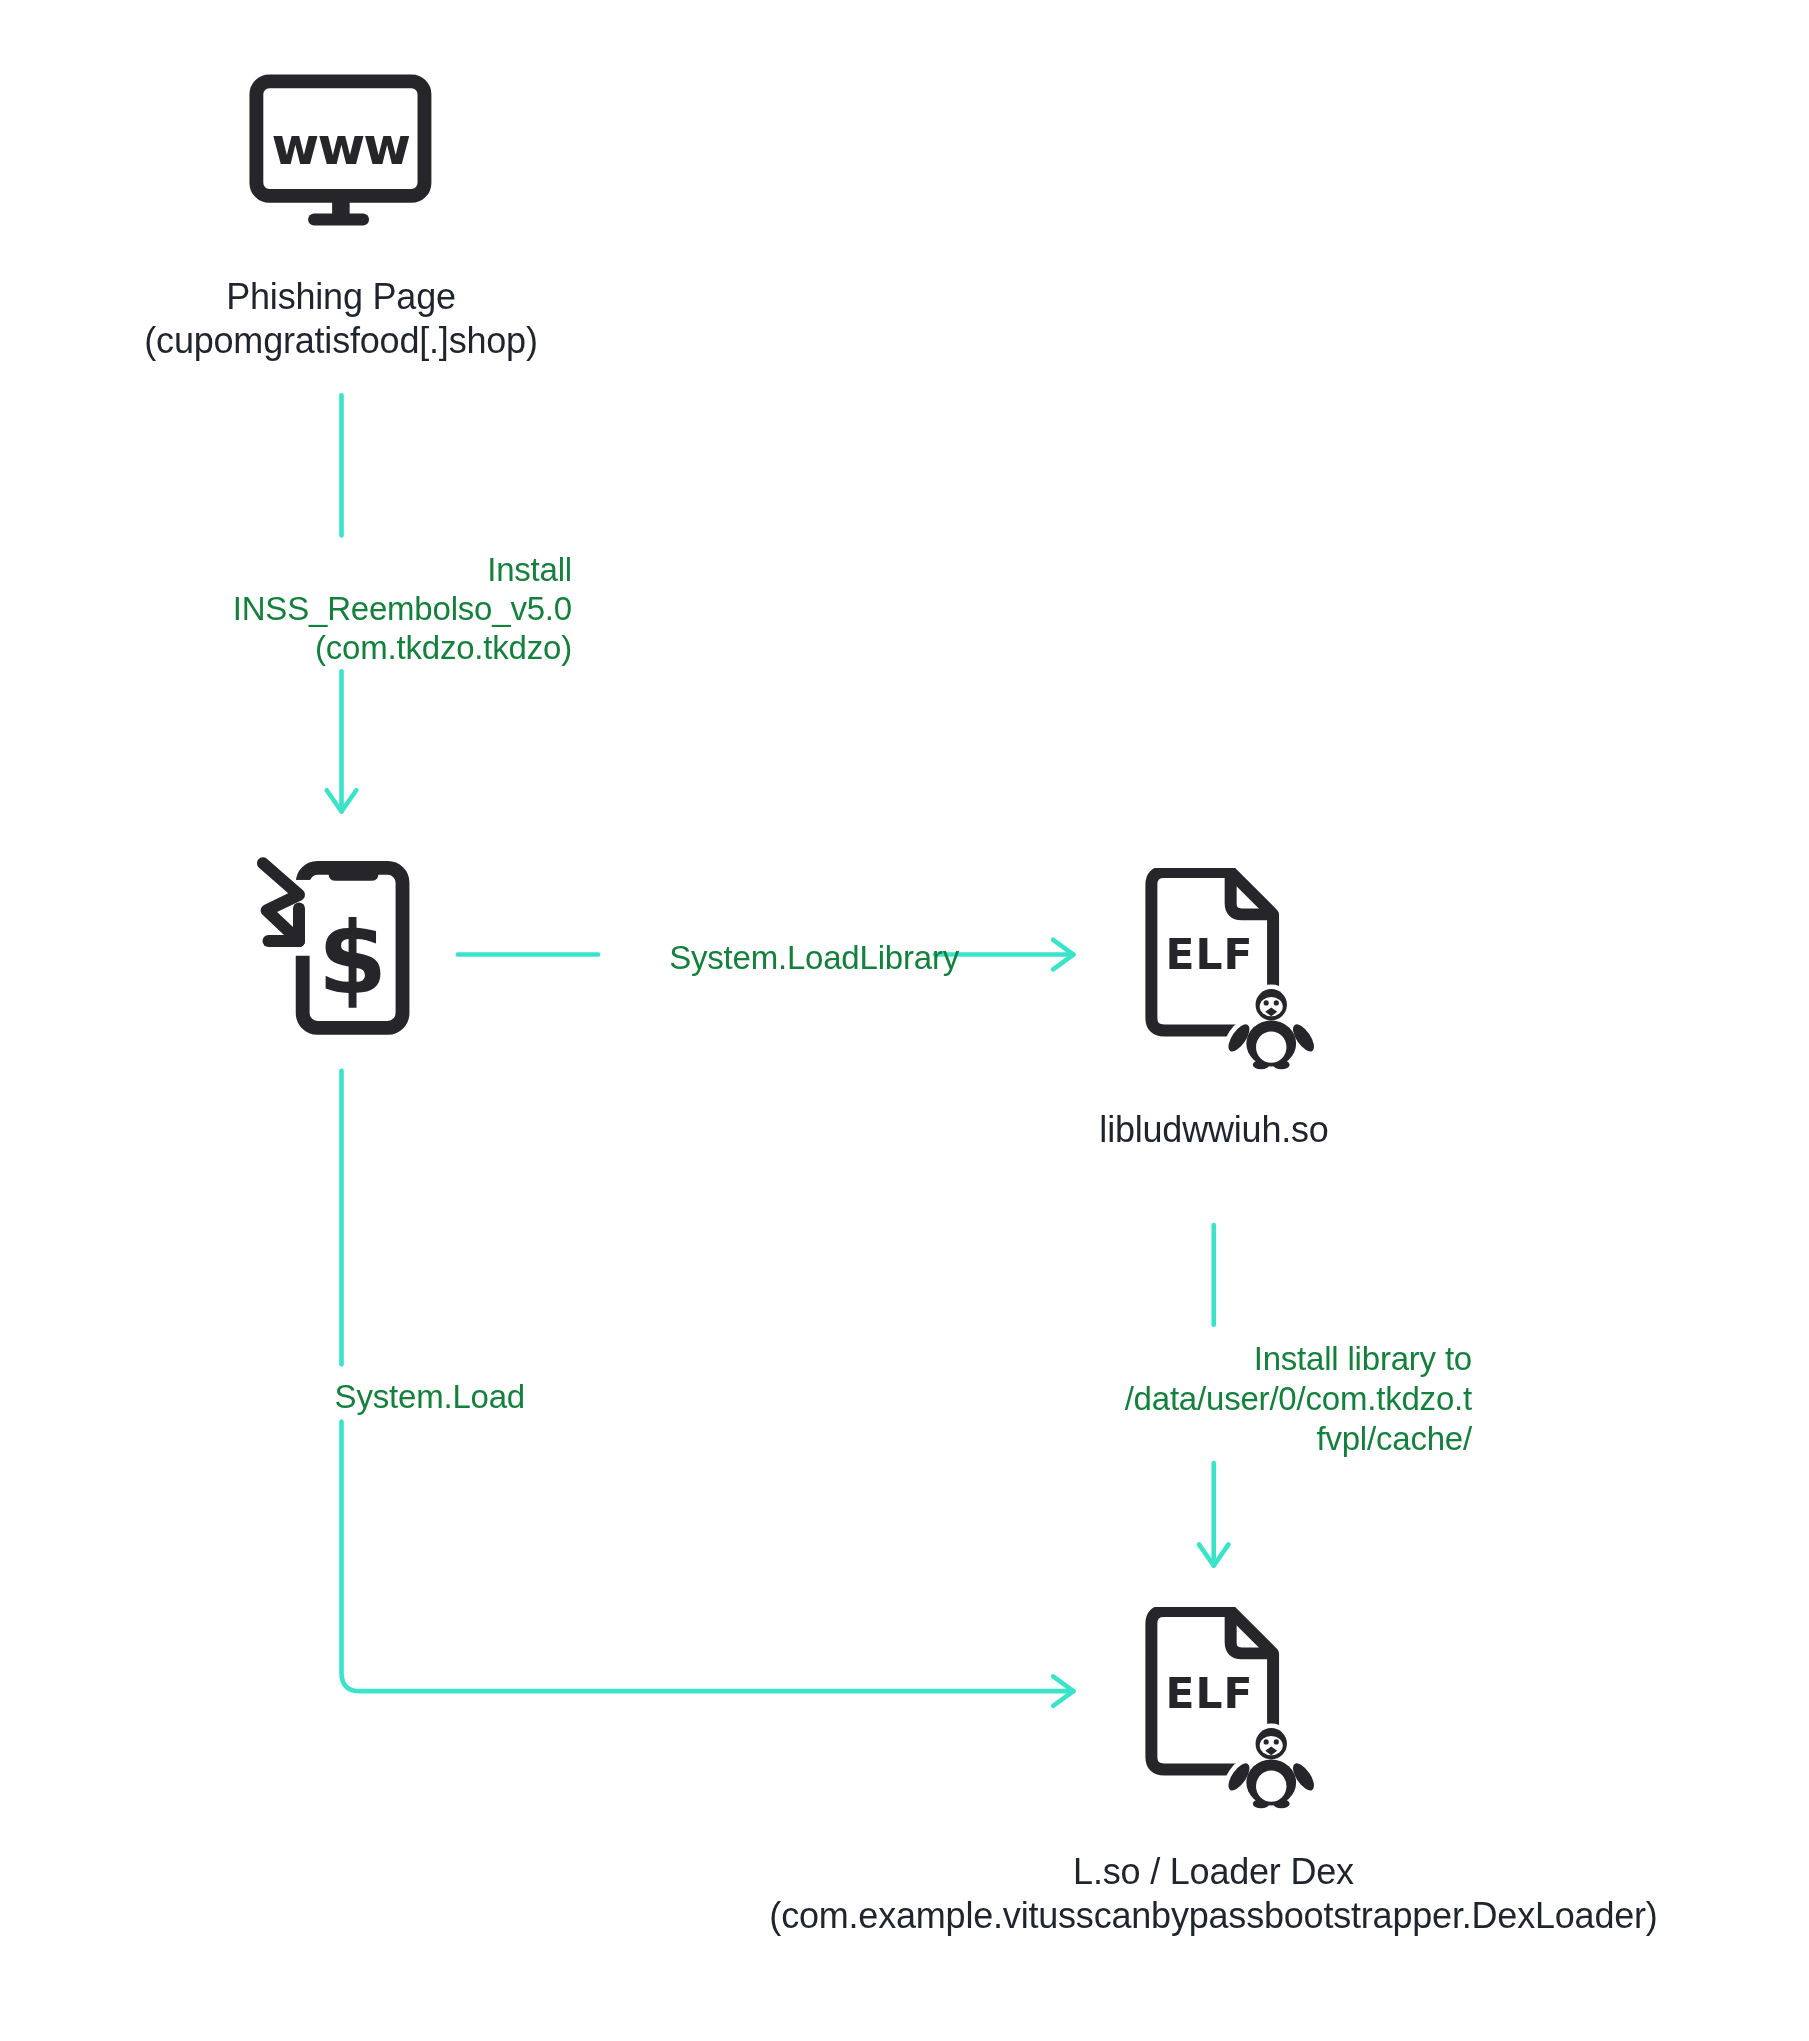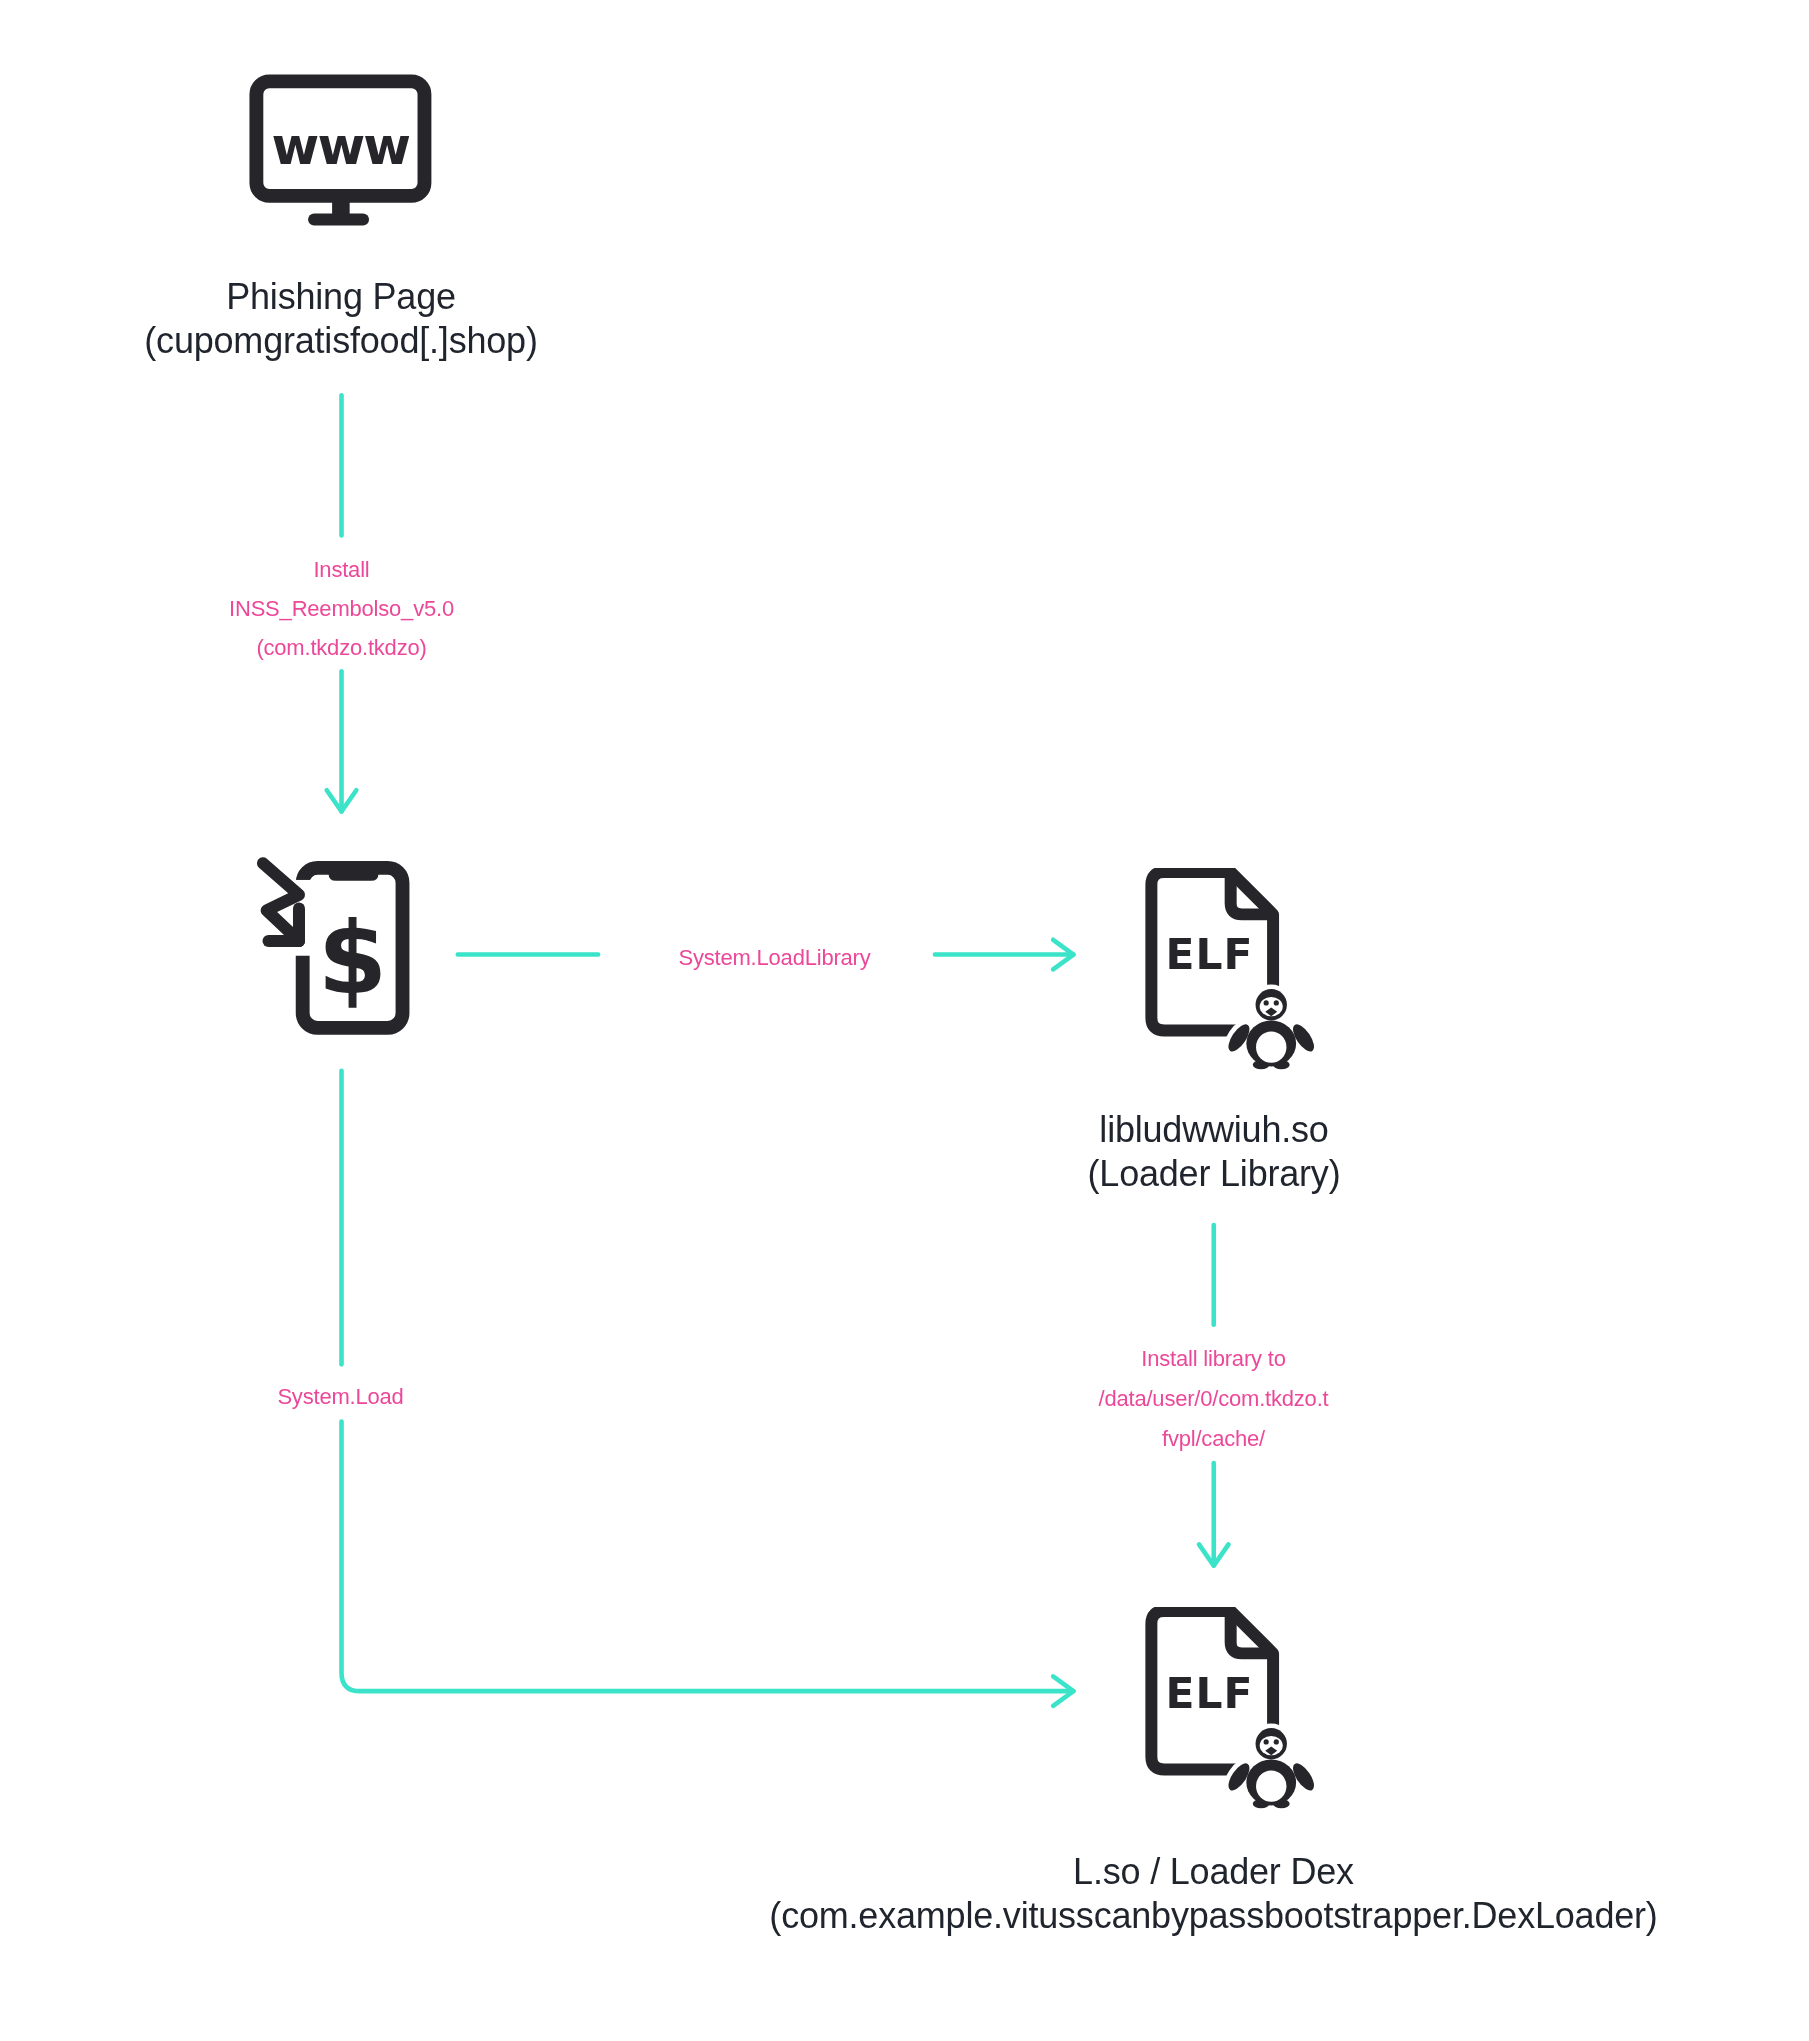--- a/index.html
+++ b/index.html
@@ -19,25 +19,26 @@
     white-space:nowrap;
   }
   .heading{
     color:#1f242d;
     font-size:36px;
     line-height:44px;
     font-weight:500;
     letter-spacing:-0.2px;
   }
   .edge-lbl{
-    color:#ec4899;
-    font-size:22px;
+    color:#15803d;
+    font-size:33px;
     line-height:39px;
     font-weight:400;
     letter-spacing:-0.2px;
+    text-align:right;
   }
   svg{display:block;}
   .connector{
     stroke:#3be3c9;
     stroke-width:5;
     fill:none;
     stroke-linecap:round;
     stroke-linejoin:round;
   }
   .ink-stroke{
@@ -148,21 +149,20 @@
   <div class="lbl edge-lbl" style="left:578px;top:938px;width:369px">
     <div>System.LoadLibrary</div>
   </div>
 
   <svg class="abs" style="left:1132px;top:868px" width="189" height="208" viewBox="0 0 205 225">
     <use href="#elf-file"></use>
     <text class="icon-text" x="71" y="109" font-size="46" letter-spacing="1" text-anchor="middle">ELF</text>
   </svg>
   <div class="lbl heading" style="left:962px;top:1108px;width:480px">
     <div>libludwwiuh.so</div>
-    <div>(Loader Library)</div>
   </div>
 
   <div class="lbl edge-lbl" style="left:943px;top:1339px;width:517px;line-height:40px">
     <div>Install library to</div>
     <div>/data/user/0/com.tkdzo.t</div>
     <div>fvpl/cache/</div>
   </div>
 
   <div class="lbl edge-lbl" style="left:144px;top:1377px;width:369px">
     <div>System.Load</div>

